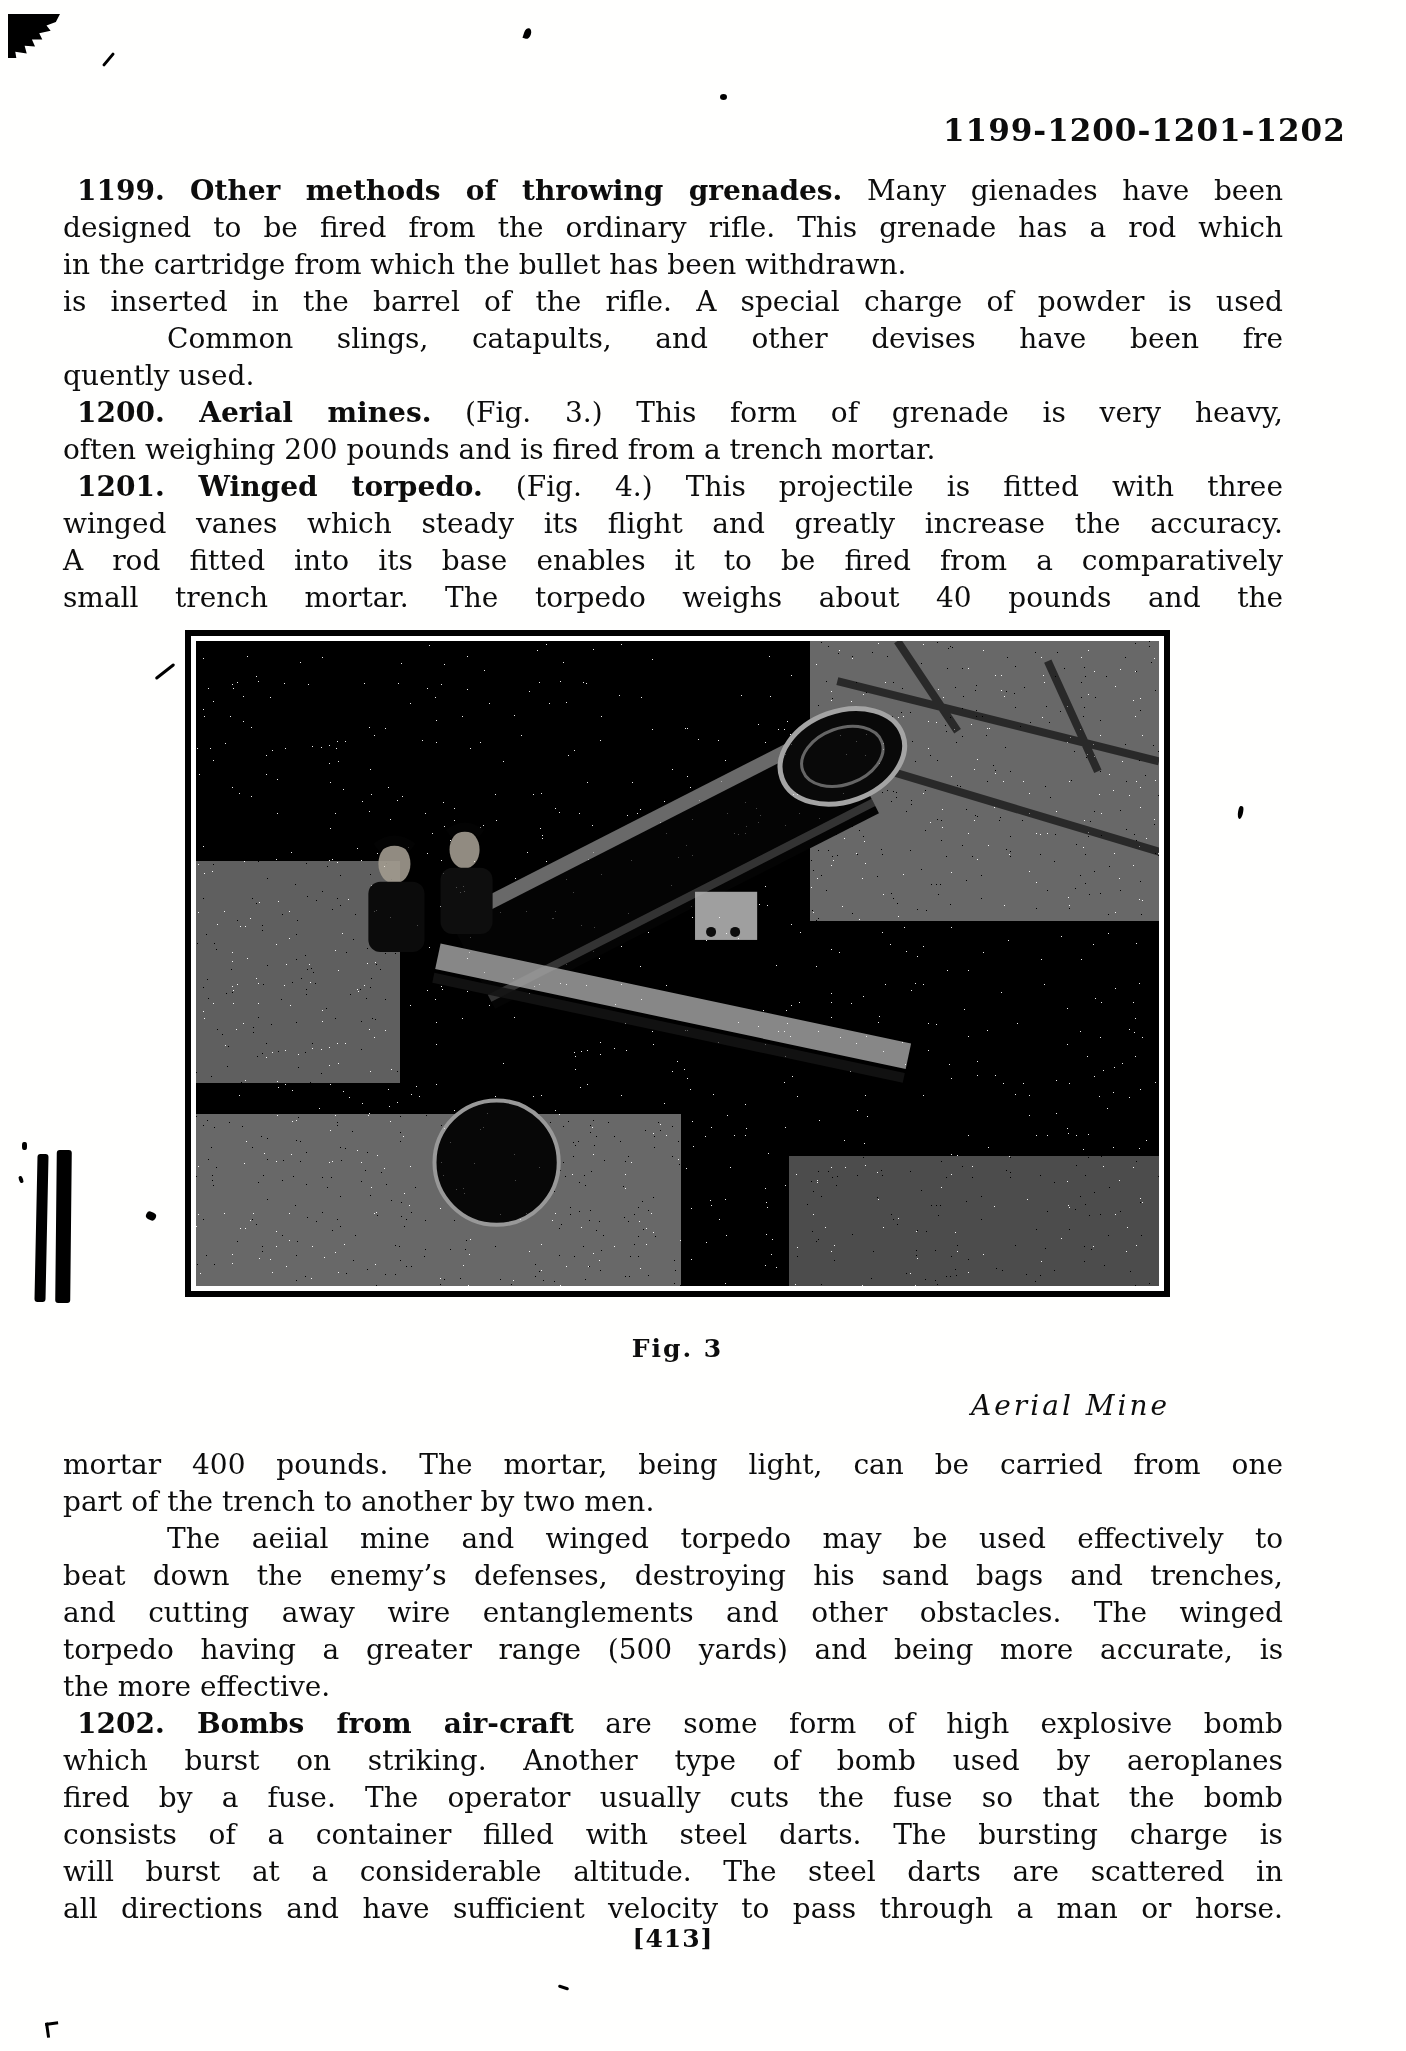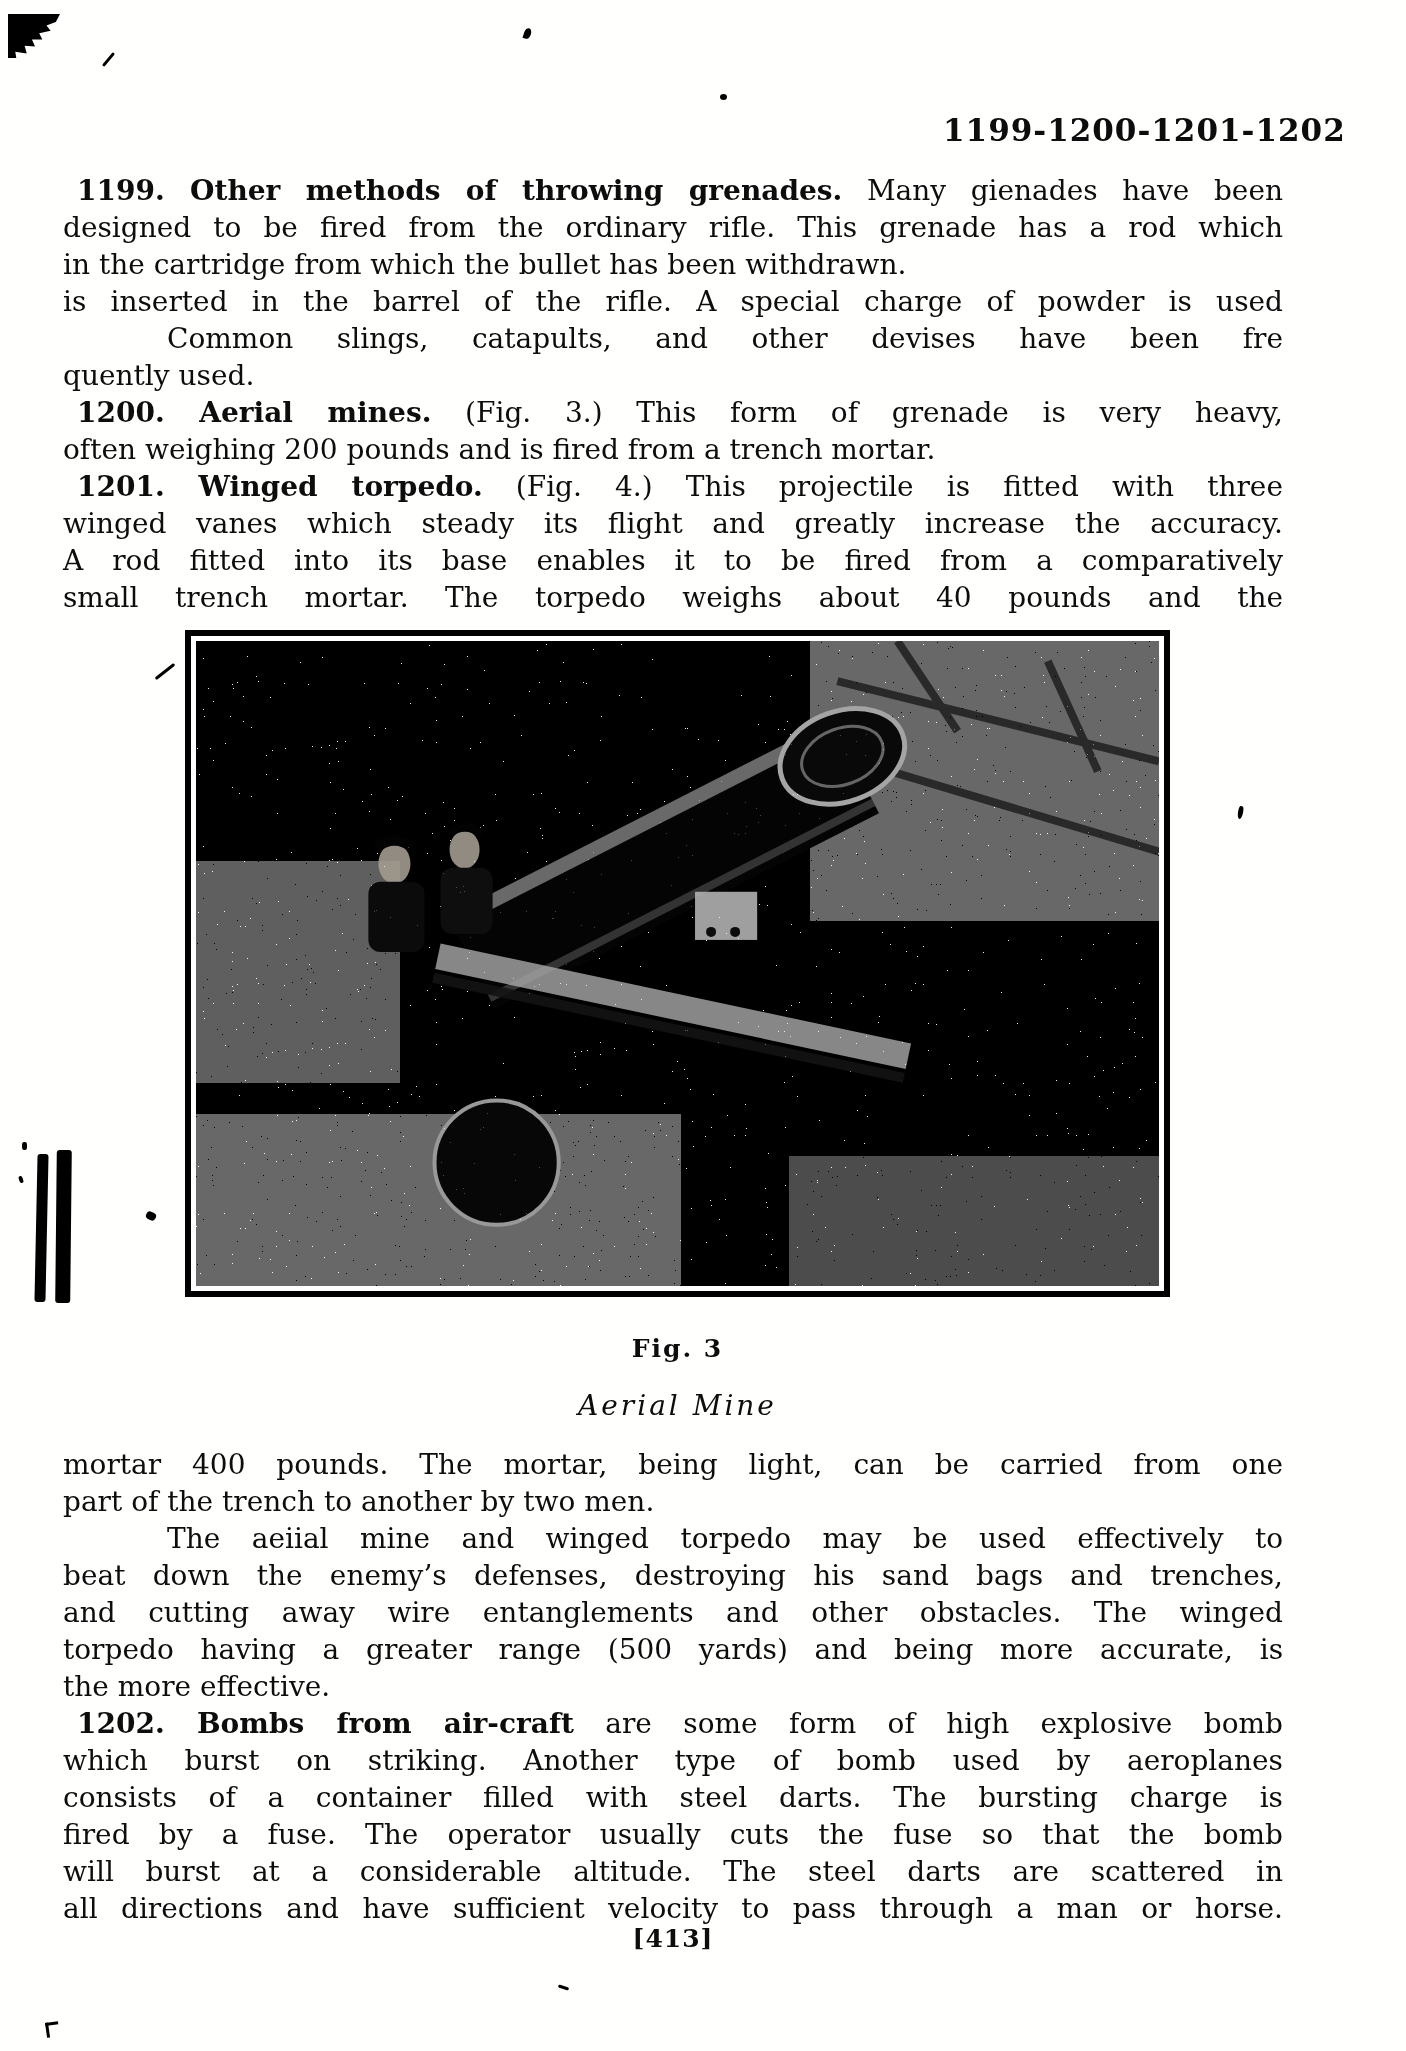--- a/index.html
+++ b/index.html
@@ -32,21 +32,21 @@
     margin:14px 0 0 122px;width:985px;height:667px;
     border:6px solid #000;padding:5px;background:#fff;
     box-sizing:border-box;
   }
   figure.photo-frame svg{display:block;}
   .fig-cap{
     margin:33px 0 0 122px;width:985px;text-align:center;
     font-size:25px;font-weight:bold;letter-spacing:2px;line-height:37px;
   }
   .fig-subcap{
-    margin:20px 0 0 122px;width:985px;text-align:center;
+    margin:20px 0 0 122px;width:985px;text-align:right;
     font-size:28px;font-style:italic;letter-spacing:3px;line-height:37px;
   }
   .below{margin-top:22px;}
   .page-num{
     position:absolute;top:1924px;left:63px;width:1220px;
     text-align:center;font-size:25px;font-weight:bold;letter-spacing:1px;
   }
   
   .art{position:absolute;background:#000;}
   .corner-blob{
@@ -180,22 +180,22 @@
         <div class="para">
           <div class="line j ind2">The aeiial mine and winged torpedo may be used effectively to</div>
           <div class="line j">beat down the enemy’s defenses, destroying his sand bags and trenches,</div>
           <div class="line j">and cutting away wire entanglements and other obstacles.  The winged</div>
           <div class="line j">torpedo having a greater range (500 yards) and being more accurate, is</div>
           <div class="line">the more effective.</div>
         </div>
         <div class="para">
           <div class="line j ind"><b>1202.  Bombs from air-craft</b> are some form of high explosive bomb</div>
           <div class="line j">which burst on striking.  Another type of bomb used by aeroplanes</div>
+          <div class="line j">fired by a fuse.  The operator usually cuts the fuse so that the bomb</div>
           <div class="line j">consists of a container filled with steel darts.  The bursting charge is</div>
-          <div class="line j">fired by a fuse.  The operator usually cuts the fuse so that the bomb</div>
           <div class="line j">will burst at a considerable altitude.  The steel darts are scattered in</div>
           <div class="line j">all directions and have sufficient velocity to pass through a man or horse.</div>
         </div>
       </div>
 
   </div>
 
   <div class="page-num">[413]</div>
 
   <div class="art corner-blob"></div>

